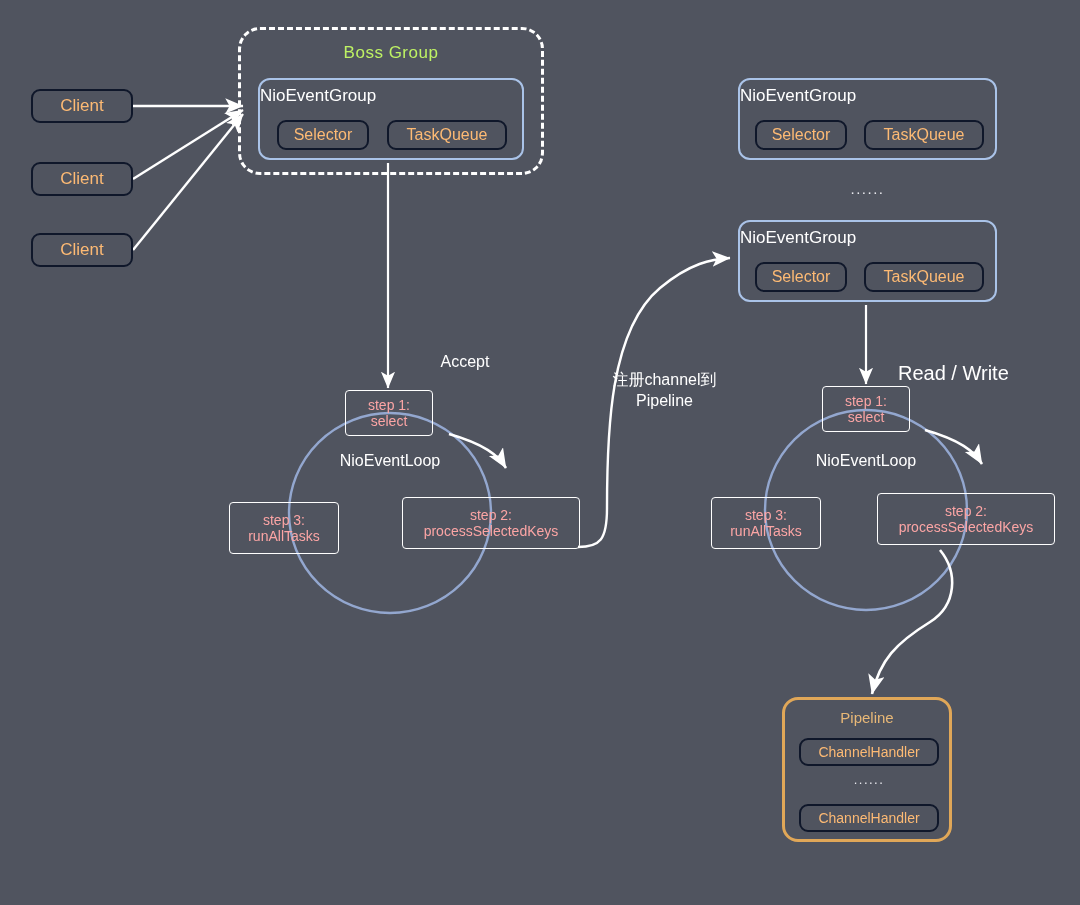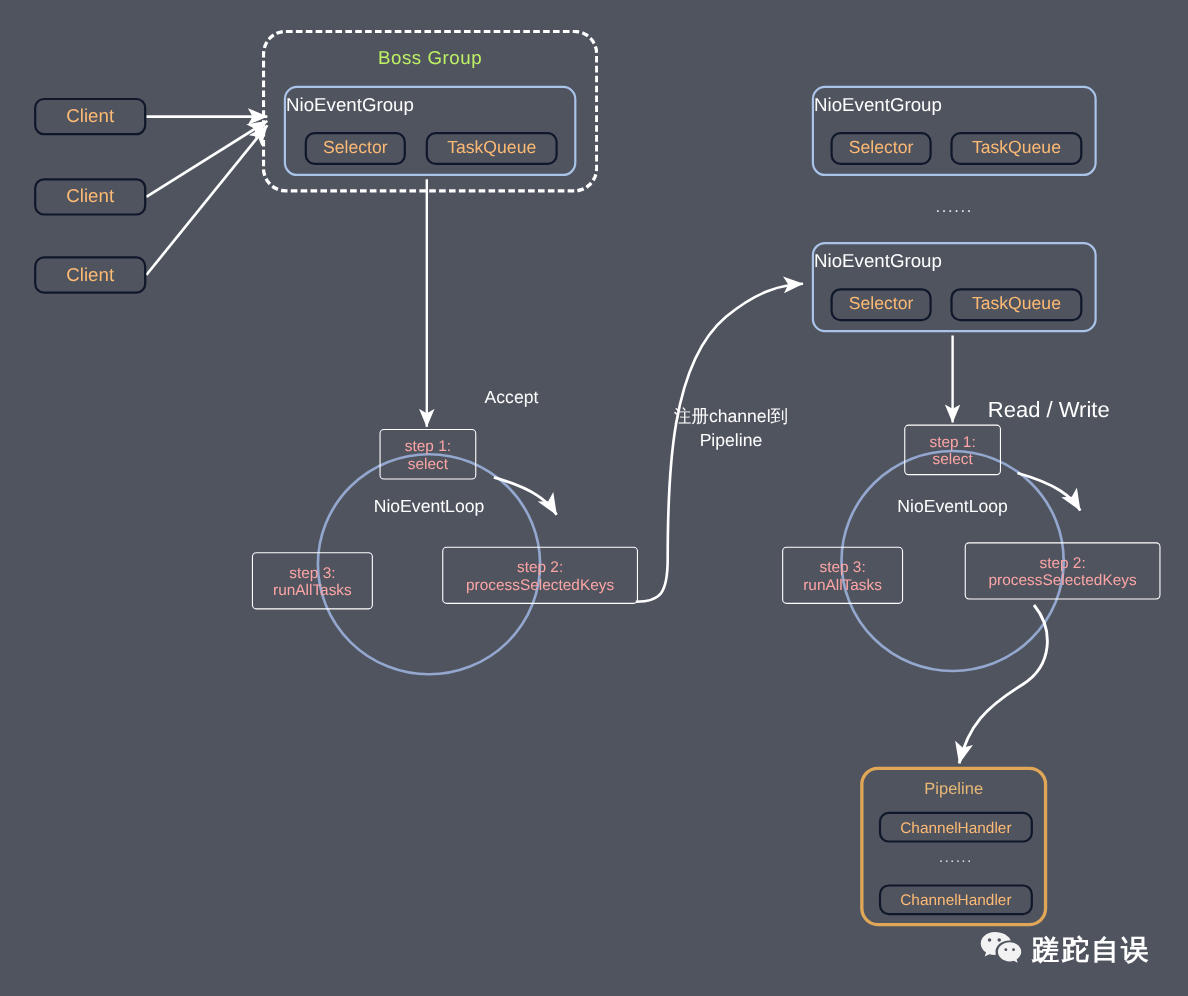--- a/index.html
+++ b/index.html
@@ -261,27 +261,14 @@
     <div class="box pill" style="left:14px; top:38px; width:140px; height:28px; font-size:14px;">
       <span>ChannelHandler</span>
     </div>
     <div class="dots dots-orange" style="left:14px; top:72px; width:140px; font-size:13px;">......</div>
     <div class="box pill" style="left:14px; top:104px; width:140px; height:28px; font-size:14px;">
       <span>ChannelHandler</span>
     </div>
   </div>
 
 
-  <div class="watermark" style="left:890px; top:845px;">
-    <span style="display:inline-block;">
-      <svg width="40" height="32" viewBox="0 0 40 32" xmlns="http://www.w3.org/2000/svg">
-        <path d="M14.2 2.2C7.2 2.2 1.6 6.9 1.6 12.7c0 3.3 1.9 6.3 4.8 8.2l-1.2 3.6 4.2-2.1c1.5.4 3.1.7 4.8.7.4 0 .8 0 1.2-.1-.3-.9-.4-1.8-.4-2.8 0-5.7 5.6-10.3 12.5-10.3.5 0 .9 0 1.4.1C27.7 5.9 21.6 2.2 14.2 2.2z" fill="#f2f2f2"></path>
-        <circle cx="9.6" cy="9.6" r="1.6" fill="#50545f"></circle>
-        <circle cx="18.4" cy="9.6" r="1.6" fill="#50545f"></circle>
-        <path d="M38.4 20.3c0-4.8-4.8-8.7-10.6-8.7s-10.6 3.9-10.6 8.7 4.8 8.7 10.6 8.7c1.3 0 2.6-.2 3.8-.6l3.6 1.8-1-3c2.5-1.6 4.2-4.1 4.2-6.9z" fill="#f2f2f2"></path>
-        <circle cx="24.4" cy="18.3" r="1.3" fill="#50545f"></circle>
-        <circle cx="31.4" cy="18.3" r="1.3" fill="#50545f"></circle>
-      </svg>
-    </span>
-    <span class="watermark-text">蹉跎自误</span>
-  </div>
 
 </div>
 
 </body></html>

